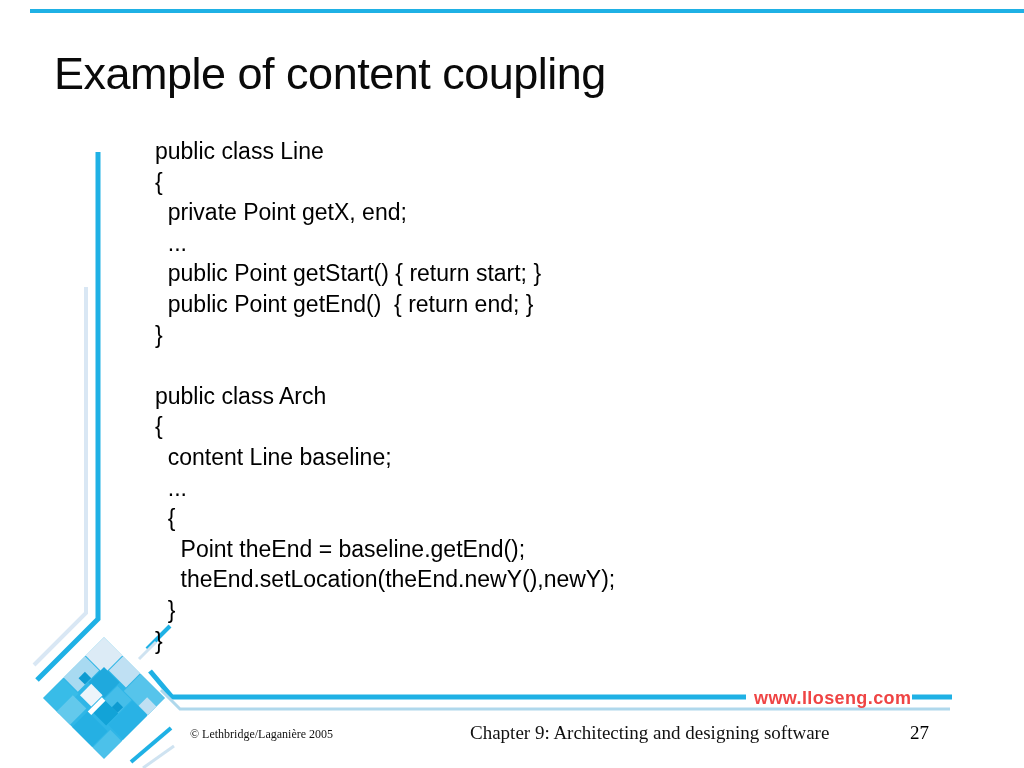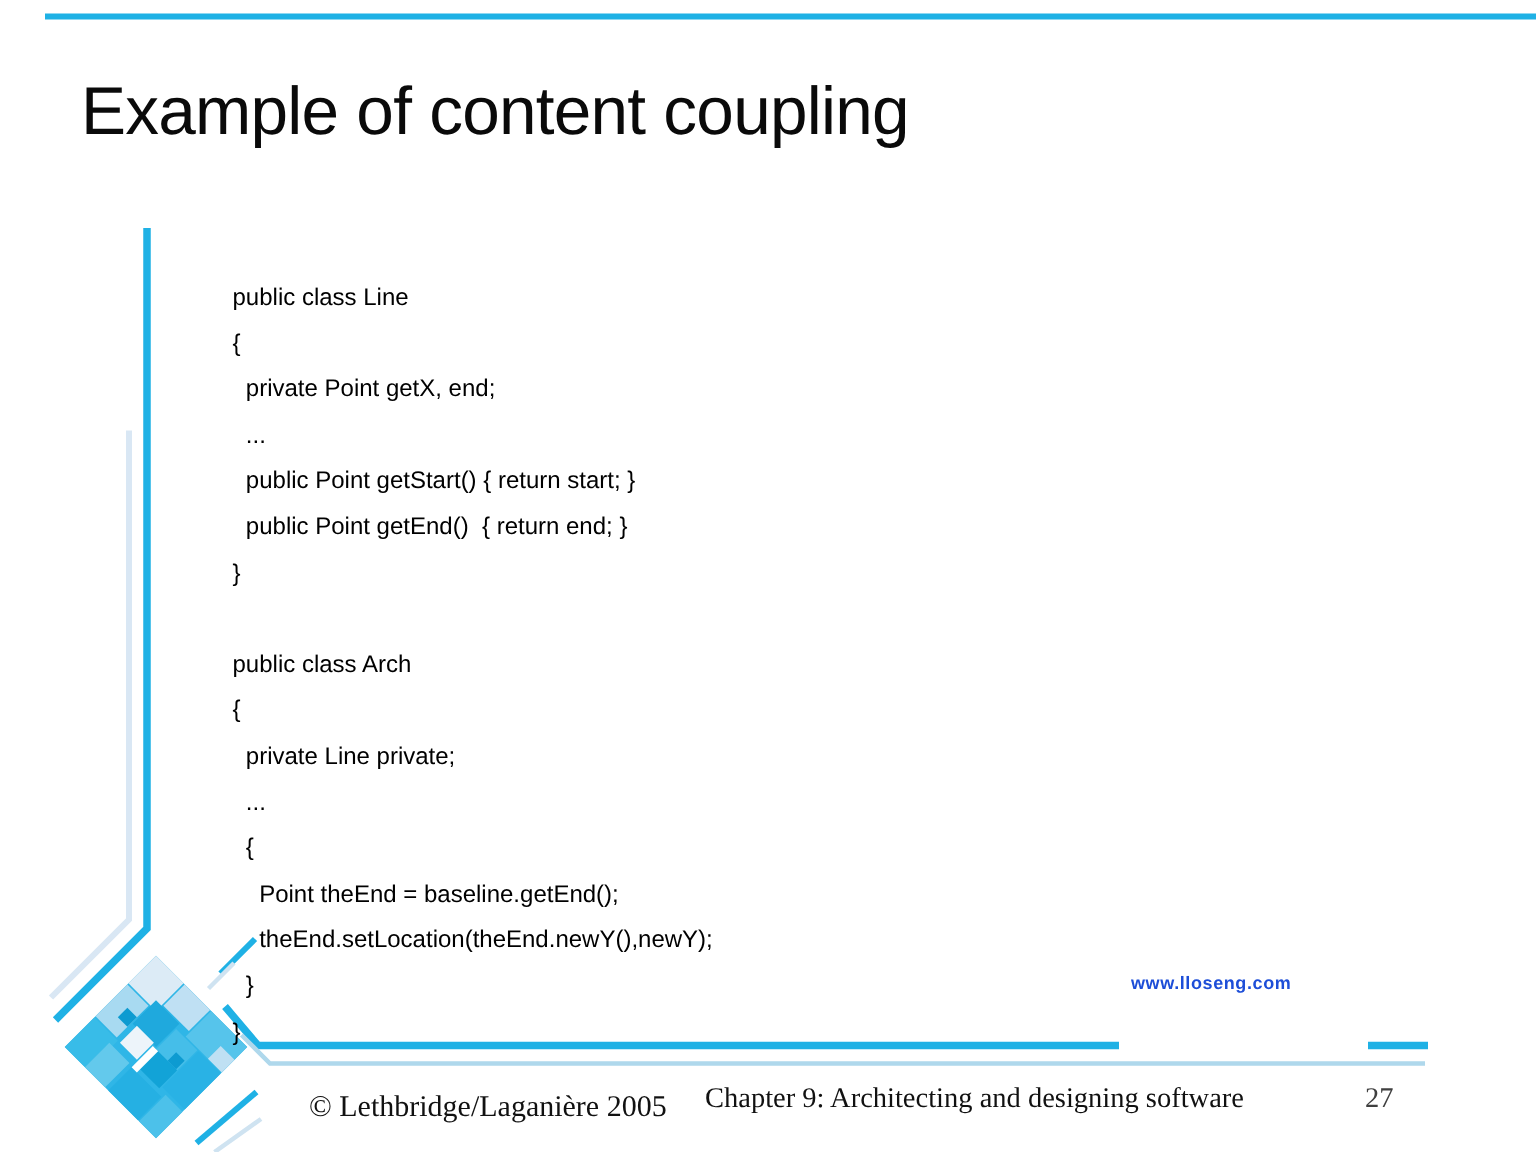--- a/index.html
+++ b/index.html
@@ -3,30 +3,30 @@
 <meta charset="utf-8">
 <style>
   html,body{margin:0;padding:0;background:#ffffff;}
   body{width:1024px;height:768px;position:relative;overflow:hidden;
        font-family:"Liberation Sans",sans-serif;}
   .slide{position:absolute;left:0;top:0;width:823px;height:768px;background:#ffffff;padding-left:48px;}
   .deco{position:absolute;left:0;top:0;}
   .title{position:absolute;left:54px;top:48px;margin:0;
          font-size:45px;font-weight:400;color:#0a0a0a;letter-spacing:-0.5px;
          white-space:nowrap;font-family:"Liberation Sans",sans-serif;}
-  .code{position:absolute;left:155px;top:136px;font-size:16px;color:#000;margin-top:48px;}
+  .code{position:absolute;left:155px;top:136px;font-size:23px;color:#000;}
   .code-line{height:30.6px;line-height:30.6px;white-space:pre;}
-  .footer-copyright{position:absolute;left:206px;top:727px;
-         font-family:"Liberation Serif",serif;font-size:20px;color:#111;white-space:nowrap;}
+  .footer-copyright{position:absolute;left:190px;top:727px;
+         font-family:"Liberation Serif",serif;font-size:12px;color:#111;white-space:nowrap;}
   .footer-chapter{position:absolute;left:470px;top:722px;
          font-family:Liberation Serif, serif;font-size:19px;color:#111;white-space:nowrap;}
   .footer-page{position:absolute;left:910px;top:722px;
-         font-family:"Liberation Serif",serif;font-size:19px;color:#404040;text-align:center;}
-  .website{position:absolute;left:754px;top:648px;
-         font-size:12px;font-weight:bold;color:#1d4ed8;letter-spacing:0.4px;
+         font-family:"Liberation Serif",serif;font-size:19px;color:#000000;text-align:center;}
+  .website{position:absolute;left:754px;top:688px;
+         font-size:18px;font-weight:bold;color:#ef4444;letter-spacing:0.4px;
          text-decoration:none;white-space:nowrap;cursor:pointer;
          font-family:"Liberation Sans",sans-serif;}
 </style>
 </head>
 <body>
 
 <div class="slide">
 
   <svg class="deco" width="1024" height="768" viewBox="0 0 1024 768">
 
@@ -72,21 +72,21 @@
       <div class="code-line">public class Line</div>
       <div class="code-line">{</div>
       <div class="code-line">  private Point getX, end;</div>
       <div class="code-line">  ...</div>
       <div class="code-line">  public Point getStart() { return start; }</div>
       <div class="code-line">  public Point getEnd()  { return end; }</div>
       <div class="code-line">}</div>
       <div class="code-line"></div>
       <div class="code-line">public class Arch</div>
       <div class="code-line">{</div>
-      <div class="code-line">  private Line private;</div>
+      <div class="code-line">  content Line baseline;</div>
       <div class="code-line">  ...</div>
       <div class="code-line">  {</div>
       <div class="code-line">    Point theEnd = baseline.getEnd();</div>
       <div class="code-line">    theEnd.setLocation(theEnd.newY(),newY);</div>
       <div class="code-line">  }</div>
       <div class="code-line">}</div>
     </div>
 
   <span class="footer-copyright">© Lethbridge/Laganière 2005</span>
   <span class="footer-chapter">Chapter 9: Architecting and designing software</span>

